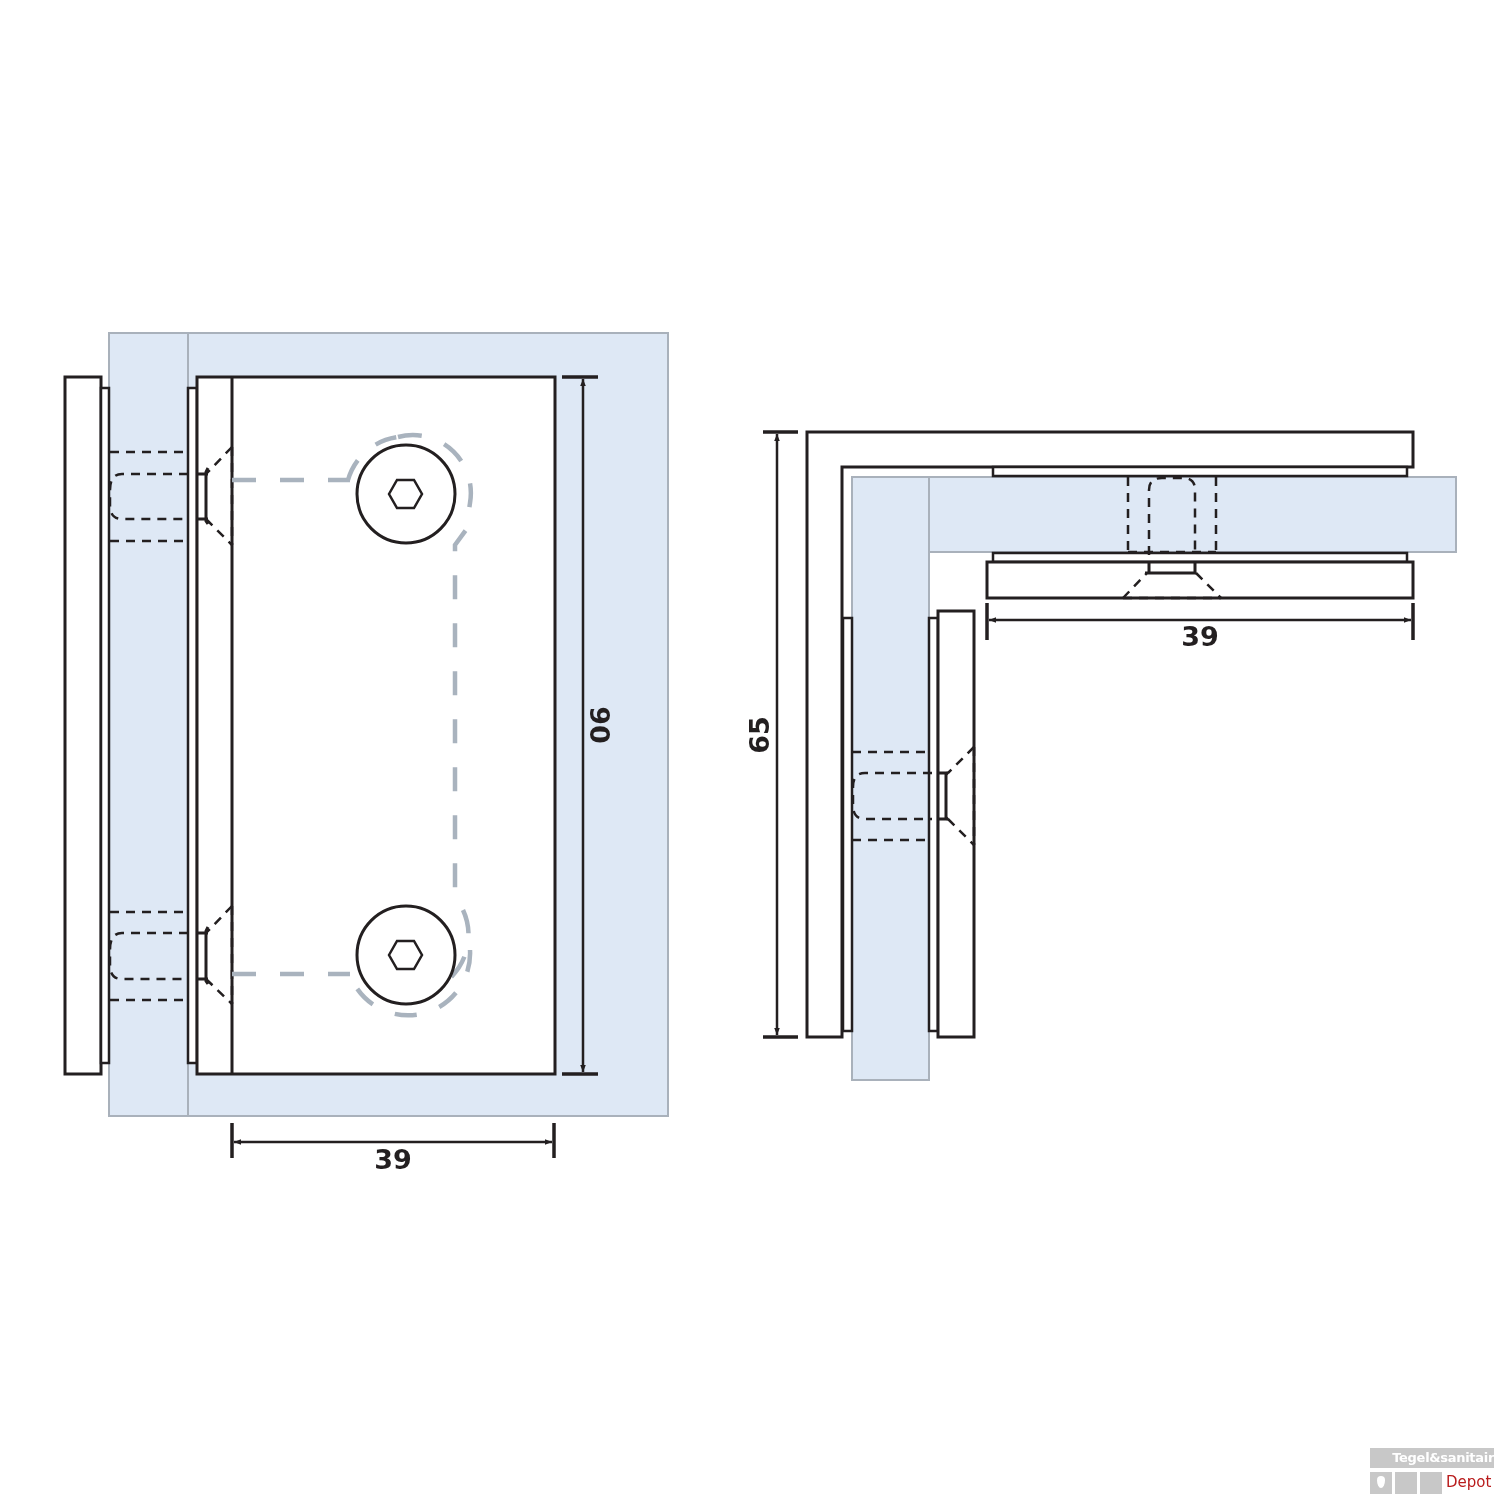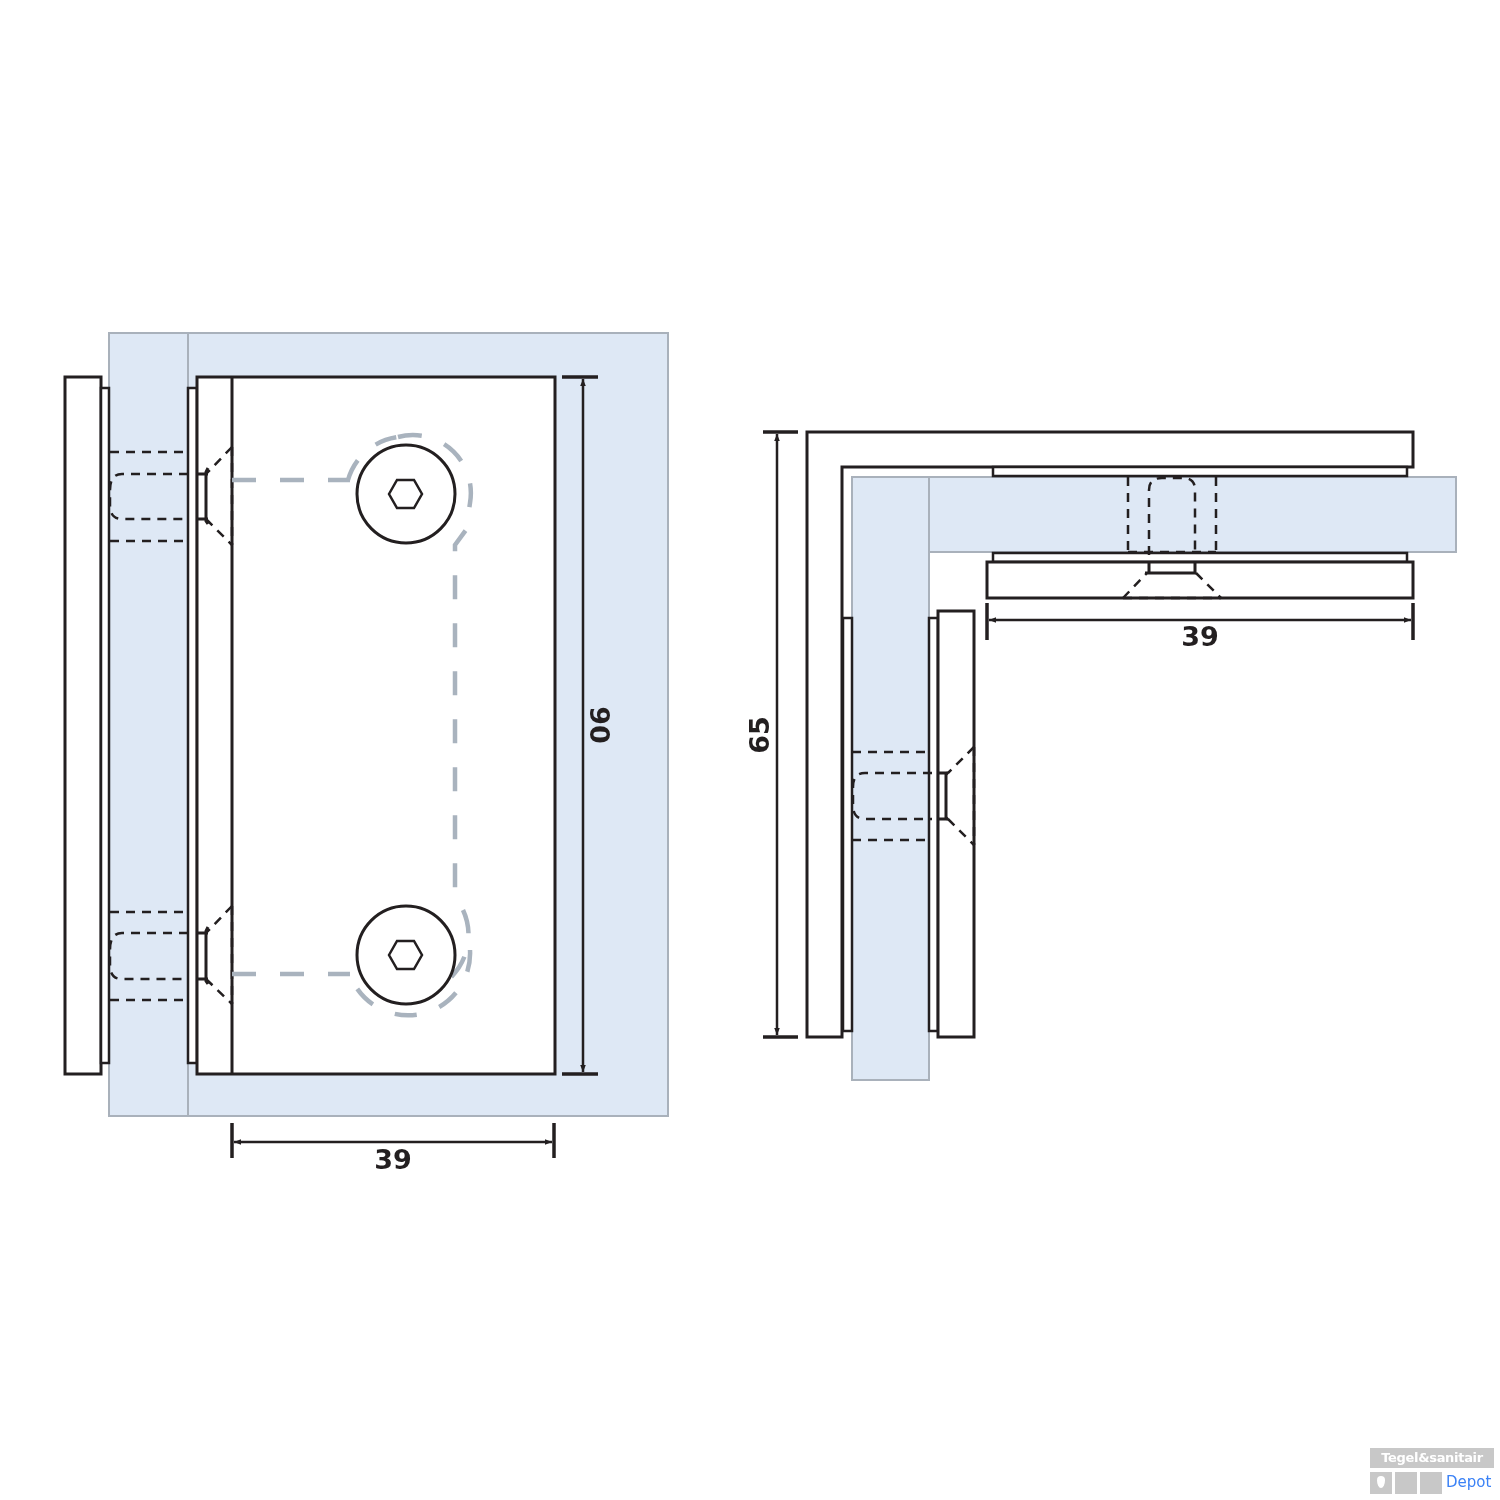--- a/index.html
+++ b/index.html
@@ -1,23 +1,23 @@
 <!DOCTYPE html>
 <html><head>
   <meta charset="utf-8">
   <style>
     html, body { margin: 0; padding: 0; background: #ffffff; }
     body { width: 1500px; height: 1500px; position: relative; overflow: hidden; font-family: "DejaVu Sans", sans-serif; }
     svg#drawing { position: absolute; left: 0; top: 0; }
     .dim-label { font-family: "DejaVu Sans", sans-serif; font-weight: bold; font-size: 27px; fill: #231f20; }
     .watermark { position: absolute; left: 1368px; top: 1446px; width: 130px; height: 52px; }
-    .wm-top { position: absolute; left: 2px; top: 2px; width: 124px; height: 20px; background: #c8c8c8; color: #ffffff; font-family: "DejaVu Sans", sans-serif; font-weight: bold; font-size: 13px; line-height: 20px; text-align: center; letter-spacing: -0.3px; }
+    .wm-top { position: absolute; left: 2px; top: 2px; width: 124px; height: 20px; background: #c8c8c8; color: #ffffff; font-family: "DejaVu Sans", sans-serif; font-weight: bold; font-size: 13px; line-height: 20px; text-align: right; letter-spacing: -0.3px; }
     .wm-sq { position: absolute; top: 26px; width: 22px; height: 22px; background: #c8c8c8; }
     .wm-drop { position: absolute; left: 7px; top: 4px; width: 8px; height: 12px; background: #ffffff; border-radius: 50% 50% 50% 50% / 35% 35% 65% 65%; }
-    .wm-depot { position: absolute; left: 78px; top: 26px; font-family: "DejaVu Sans", sans-serif; font-size: 15px; color: #3b82f6; line-height: 20px; }
+    .wm-depot { position: absolute; left: 78px; top: 26px; font-family: "DejaVu Sans", sans-serif; font-size: 15px; color: #b91c1c; line-height: 20px; }
   </style>
 </head>
 <body>
 
 <svg id="drawing" width="1500" height="1500" viewBox="0 0 1500 1500" xmlns="http://www.w3.org/2000/svg">
   <defs>
     <marker id="arr" viewBox="0 0 10 10" refX="10" refY="5" markerWidth="7" markerHeight="7" orient="auto-start-reverse" markerUnits="userSpaceOnUse">
       <path d="M0,1 L10,5 L0,9 z" fill="#231f20"></path>
     </marker>
   </defs>

